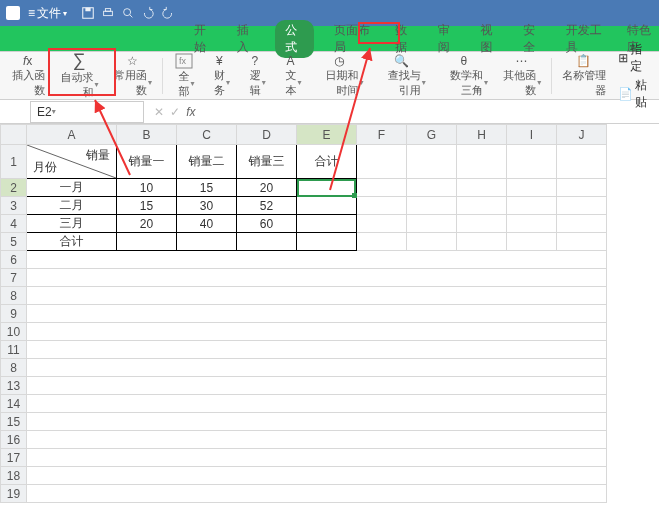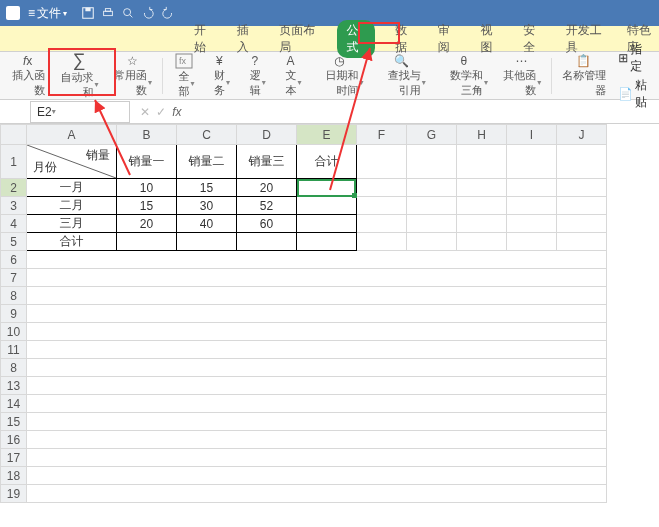--- a/index.html
+++ b/index.html
@@ -5,33 +5,33 @@
     * { margin: 0; padding: 0; box-sizing: border-box; }
     body { font-family: "Microsoft YaHei", Arial, sans-serif; font-size: 12px; background: #fff; color: #333; width: 659px; height: 527px; overflow: hidden; position: relative; }
     
     .titlebar { height: 26px; background: #4a7ab5; display: flex; align-items: center; padding: 0 6px; gap: 8px; }
     .titlebar .wps-icon { width: 14px; height: 14px; background: #fff; border-radius: 2px; }
     .titlebar .file-btn { color: #fff; font-size: 12px; display: flex; align-items: center; gap: 2px; cursor: pointer; }
     .titlebar .qa { display: flex; gap: 6px; margin-left: 6px; }
     .titlebar .qa-icon { width: 14px; height: 14px; opacity: 0.9; cursor: pointer; }
     .titlebar svg { display: block; }
     
-    .tabbar { height: 26px; background: #fef9c3; border-bottom: 1px solid #d0d0d0; display: flex; align-items: center; padding-left: 190px; gap: 16px; font-size: 12px; color: #555; }
+    .tabbar { height: 26px; background: #22c55e; border-bottom: 1px solid #d0d0d0; display: flex; align-items: center; padding-left: 190px; gap: 16px; font-size: 12px; color: #555; }
     .tabbar .tab { cursor: pointer; padding: 2px 4px; }
     .tabbar .tab.active { background: #2e9b4f; color: #fff; border-radius: 10px; padding: 2px 10px; }
     
     .ribbon { height: 48px; background: #f7f7f7; border-bottom: 1px solid #d0d0d0; display: flex; align-items: center; padding: 0 4px; gap: 2px; }
     .ribbon-group { display: flex; flex-direction: column; align-items: center; justify-content: center; padding: 2px 6px; cursor: pointer; height: 46px; }
     .ribbon-group .ricon { width: 20px; height: 18px; display: flex; align-items: center; justify-content: center; color: #555; }
     .ribbon-group .rlabel { font-size: 11px; color: #555; display: flex; align-items: center; gap: 1px; text-align: right; }
     .ribbon-group .rlabel .dd { font-size: 8px; color: #888; }
     .ribbon-sep { width: 1px; height: 36px; background: #ddd; margin: 0 2px; }
     
     .namebox-row { height: 24px; border-bottom: 1px solid #d0d0d0; display: flex; align-items: center; background: #fff; }
-    .namebox { width: 100px; height: 22px; border: 1px solid #ccc; margin-left: 30px; display: flex; align-items: center; padding: 0 6px; font-size: 12px; color: #333; justify-content: flex-start; }
+    .namebox { width: 114px; height: 22px; border: 1px solid #ccc; margin-left: 30px; display: flex; align-items: center; padding: 0 6px; font-size: 12px; color: #333; justify-content: flex-start; }
     .namebox .nb-dd { font-size: 8px; color: #888; }
     .fx-area { display: flex; align-items: center; gap: 6px; margin-left: 10px; color: #999; }
     
     .sheet-area { position: relative; background: #fff; }
     .grid { border-collapse: collapse; table-layout: fixed; }
     .grid th, .grid td { border: 1px solid #d8d8d8; height: 18px; font-weight: normal; font-size: 12px; text-align: center; padding: 0; }
     .grid .colhdr { background: #eef0f2; color: #555; height: 20px; }
     .grid .rowhdr { background: #eef0f2; color: #555; width: 26px; }
     .grid .corner { background: #eef0f2; width: 26px; }
     .grid td.cell { background: #fff; }
@@ -83,22 +83,22 @@
     <svg class="qa-icon" viewBox="0 0 16 16">
         <path d="M6 4 A5 5 0 1 0 12 8" fill="none" stroke="#fff"></path>
         <path d="M6 1 L6 4 L3 4" fill="none" stroke="#fff"></path>
       </svg>
   </div>
 </div>
 
 <div class="tabbar">
   <span class="tab">开始</span>
   <span class="tab">插入</span>
+  <span class="tab active">公式</span>
   <span class="tab">页面布局</span>
-  <span class="tab active">公式</span>
   <span class="tab">数据</span>
   <span class="tab">审阅</span>
   <span class="tab">视图</span>
   <span class="tab">安全</span>
   <span class="tab">开发工具</span>
   <span class="tab">特色应</span>
 </div>
 
 <div class="ribbon">
   <div class="ribbon-group">

